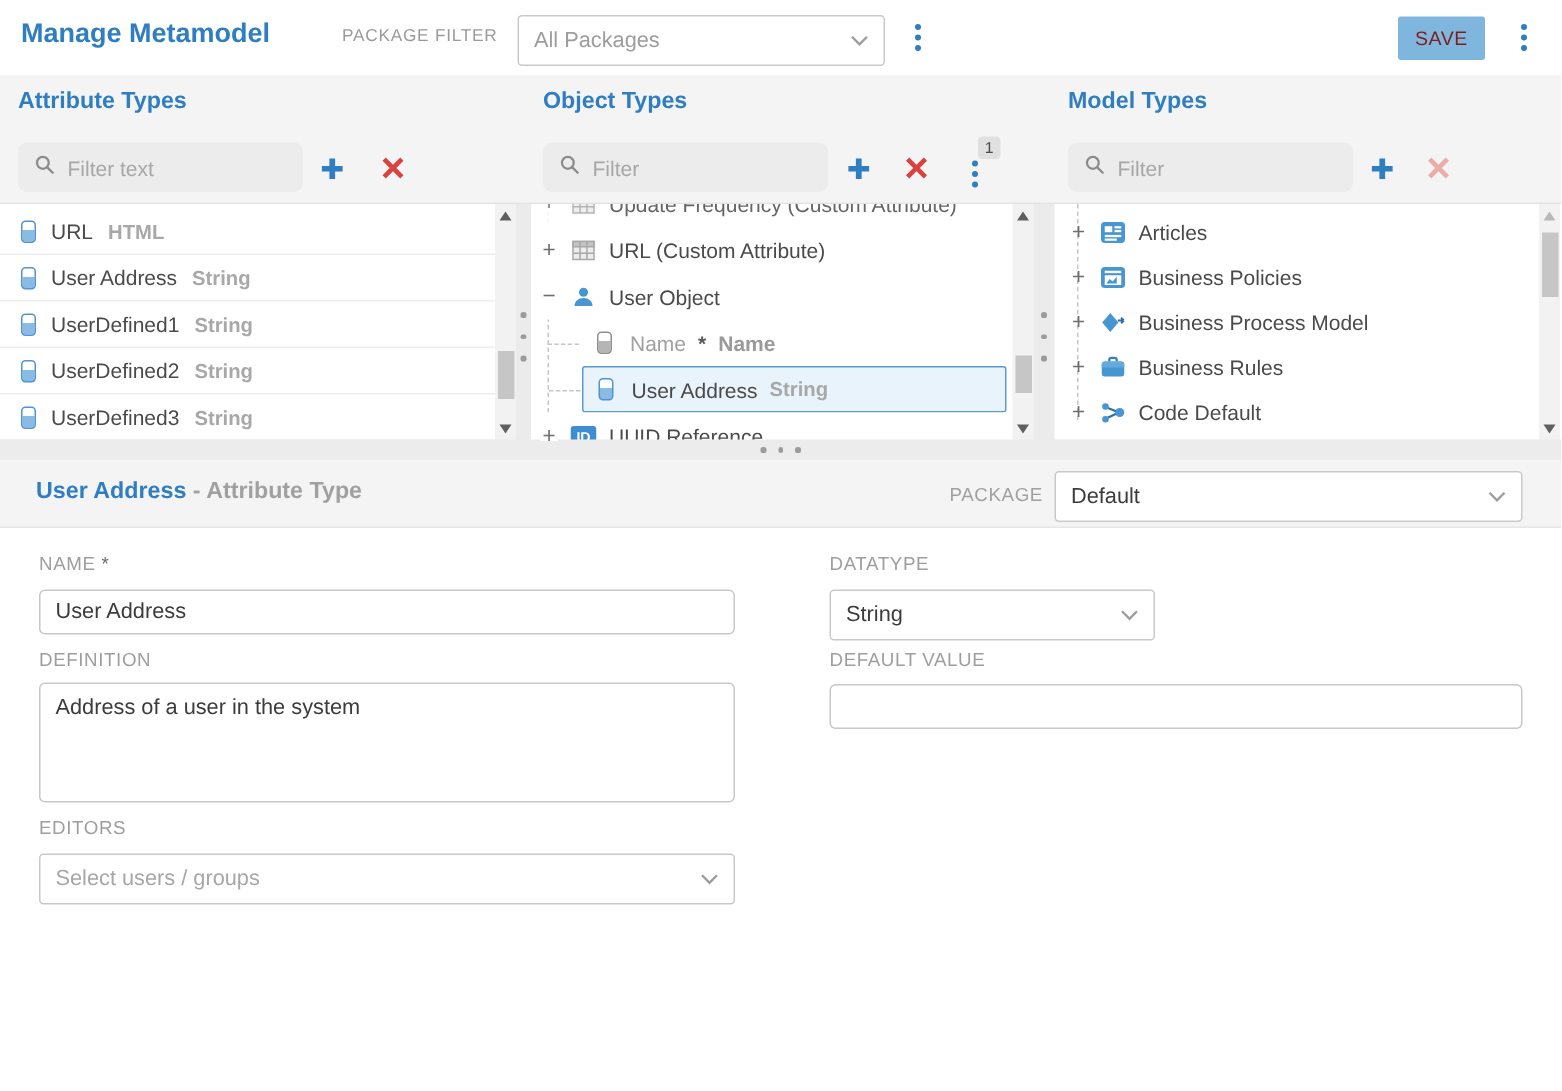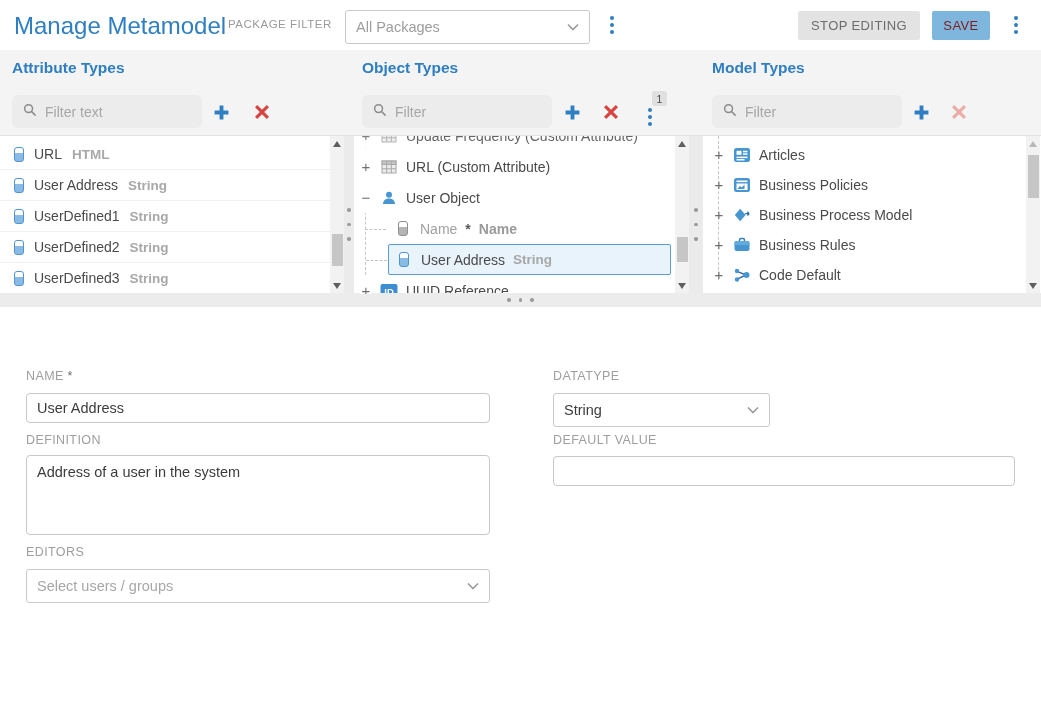--- a/index.html
+++ b/index.html
@@ -2,21 +2,21 @@
 <html style="--accent: #2e7ec1; --danger: #d9433f; --danger_disabled: #ecaca7; --save_bg: #7fb6dd; --selection: #e8f3fb;"><head>
 <meta charset="utf-8">
 <style>
   * { margin:0; padding:0; box-sizing:border-box; }
   html,body { background:#fff; }
   body { font-family:"Liberation Sans","DejaVu Sans",sans-serif; color:#3f3f3f; }
   .page { position:relative; width:1041px; height:727px; background:#fff; overflow:hidden; }
 
   
   .topbar { position:absolute; top:0; left:0; width:1041px; height:50px; background:#fff; }
-  .app-title { position:absolute; left:14px; top:12px; font-size:24px; font-weight:400; color:var(--accent,#2e7ec1); }
+  .app-title { position:absolute; left:14px; top:12px; font-size:18px; font-weight:700; color:var(--accent,#2e7ec1); }
   .pf-label { position:absolute; left:228px; top:18px; font-size:11.5px; color:#9a9a9a; letter-spacing:.5px; }
   .select { background:#fff; border:1px solid #c9c9c9; border-radius:3px; display:flex; align-items:center; padding:16px 10px; font-size:14.5px; cursor:default; }
   .select .chev { margin-left:auto; display:flex; }
   .pf-select { position:absolute; left:345px; top:10px; width:245px; height:31px; color:#9d9d9d; }
   .kebab { display:inline-flex; flex-direction:column; gap:3px; align-items:center; padding:4px 6px; }
   .kebab i { width:4px; height:4px; border-radius:50%; background:var(--accent,#2e7ec1); }
   .kebab-1 { position:absolute; left:604px; top:12px; }
   .btn { border:none; border-radius:2px; font-size:13px; letter-spacing:.4px; display:flex; align-items:center; justify-content:center; }
   .btn-stop { position:absolute; left:798px; top:11px; width:122px; height:29px; background:#e3e3e3; color:#6c6c6c; }
   .btn-save { position:absolute; left:932px; top:11px; width:58px; height:29px; background:var(--save_bg,#7fb6dd); color:#7f1d1d; }
@@ -117,21 +117,20 @@
         <svg width="12" height="8" viewBox="0 0 12 8">
             <path d="M1 1.5l5 5 5-5" fill="none" stroke="#9c9c9c" stroke-width="1.6"></path>
           </svg>
       </span>
     </div>
     <span class="kebab kebab-1">
         <i></i>
         <i></i>
         <i></i>
       </span>
-    <button class="btn btn-stop">STOP EDITING</button>
     <button class="btn btn-save">SAVE</button>
     <span class="kebab kebab-2">
         <i></i>
         <i></i>
         <i></i>
       </span>
   </div>
 
   <div class="workspace">
     <div class="panel-title pt-attr">Attribute Types</div>
@@ -396,20 +395,35 @@
 
   <div class="hsplit">
       <span class="dots">
         <i></i>
         <i></i>
         <i></i>
       </span>
     </div>
 
   <div class="detail">
+    <div class="detail-header">
+      <div class="dh-title">
+        <span>User Address</span>
+        <span class="dh-sub">- Attribute Type</span>
+      </div>
+      <span class="pkg-label">PACKAGE</span>
+      <div class="select pkg-select">
+        <span>Default</span>
+        <span class="chev">
+          <svg width="12" height="8" viewBox="0 0 12 8">
+              <path d="M1 1.5l5 5 5-5" fill="none" stroke="#9c9c9c" stroke-width="1.6"></path>
+            </svg>
+        </span>
+      </div>
+    </div>
 
     <span class="flabel l-name"><span>NAME</span> <span class="freq">*</span></span>
     <input class="tinput i-name" type="text" value="User Address" style="">
 
     <span class="flabel l-def">DEFINITION</span>
     <textarea class="tinput i-def" style="">Address of a user in the system</textarea>
 
     <span class="flabel l-edit">EDITORS</span>
     <div class="select fselect i-edit">
       <span>Select users / groups</span>

